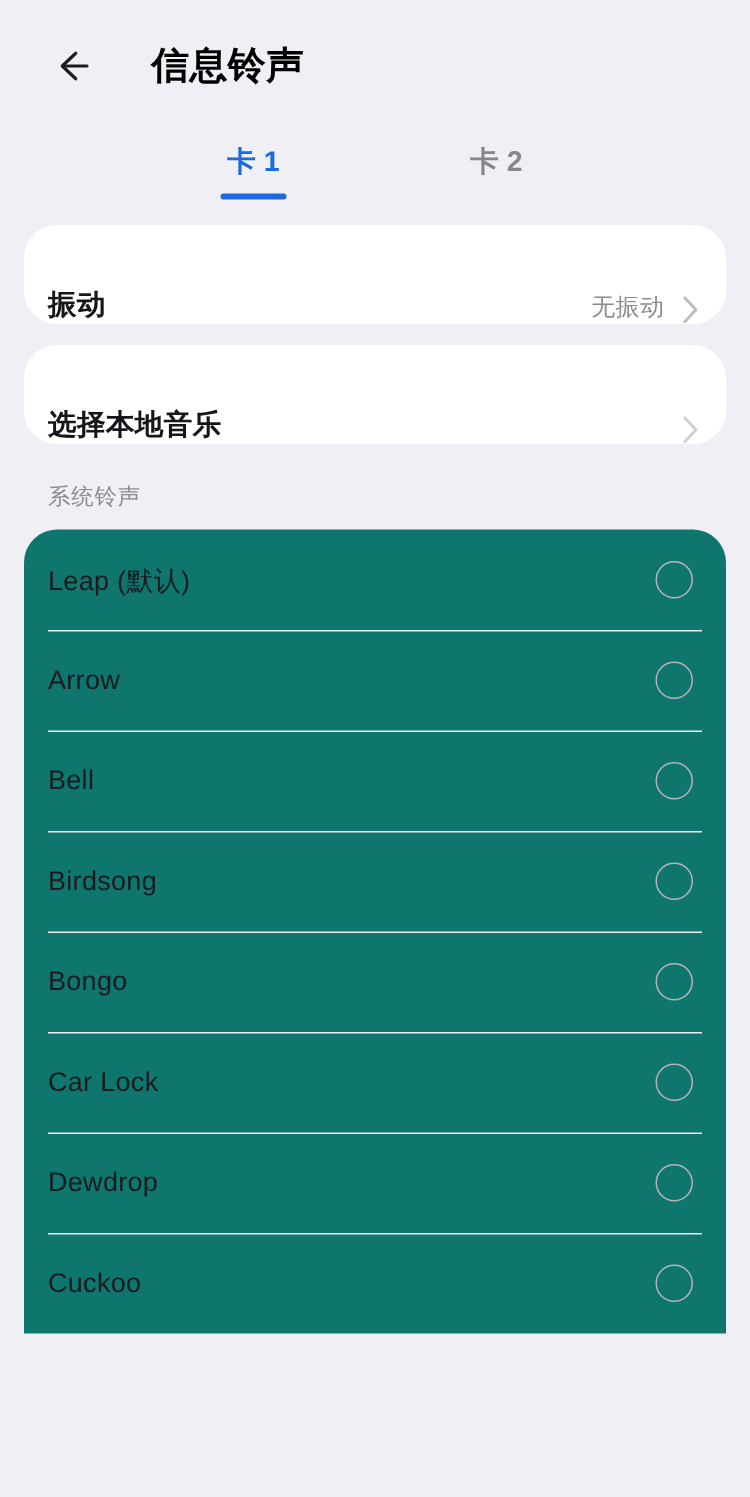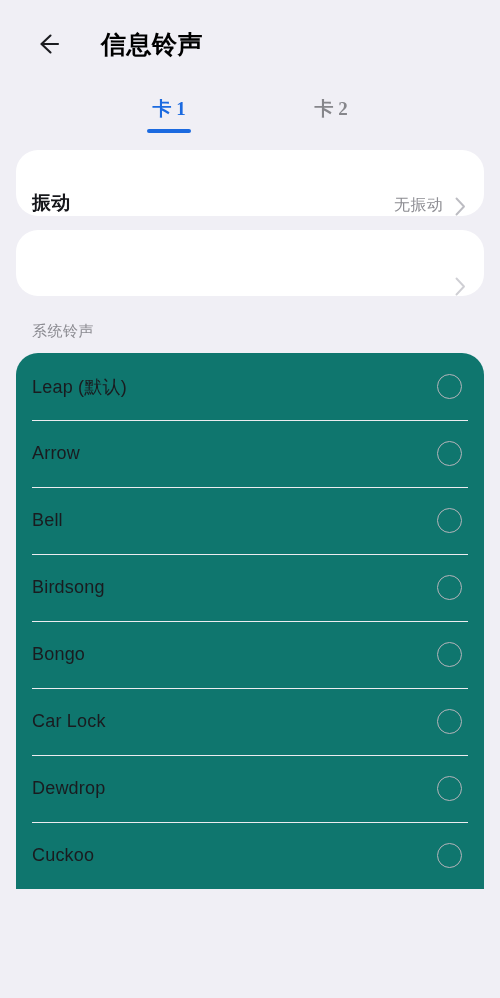--- a/index.html
+++ b/index.html
@@ -45,21 +45,20 @@
 
   
   .tabs {
     height: 62px;
     display: flex;
     align-items: flex-start;
     justify-content: center;
     gap: 106px;
     padding-top: 8px;
     box-sizing: border-box;
-    font-family: Liberation Serif, serif;
   }
   .tab {
     display: flex;
     flex-direction: column;
     align-items: center;
     cursor: pointer;
     padding: 0 6px;
   }
   .tab-label {
     font-size: 19px;
@@ -200,20 +199,21 @@
     <span class="chevron">
       <svg width="11" height="19" viewBox="0 0 11 19" fill="none">
         <path d="M1.5 1.5 L9 9.5 L1.5 17.5" stroke="#bcbcc2" stroke-width="1.9" stroke-linecap="round" stroke-linejoin="round"></path>
       </svg>
     </span>
   </div>
 </div>
 
 <div class="card">
   <div class="setting-row">
+    <span class="setting-label">选择本地音乐</span>
     <span class="setting-spacer"></span>
     <span class="chevron">
       <svg width="11" height="19" viewBox="0 0 11 19" fill="none">
         <path d="M1.5 1.5 L9 9.5 L1.5 17.5" stroke="#cfcfd4" stroke-width="1.9" stroke-linecap="round" stroke-linejoin="round"></path>
       </svg>
     </span>
   </div>
 </div>
 
 <div class="section-header">系统铃声</div>

